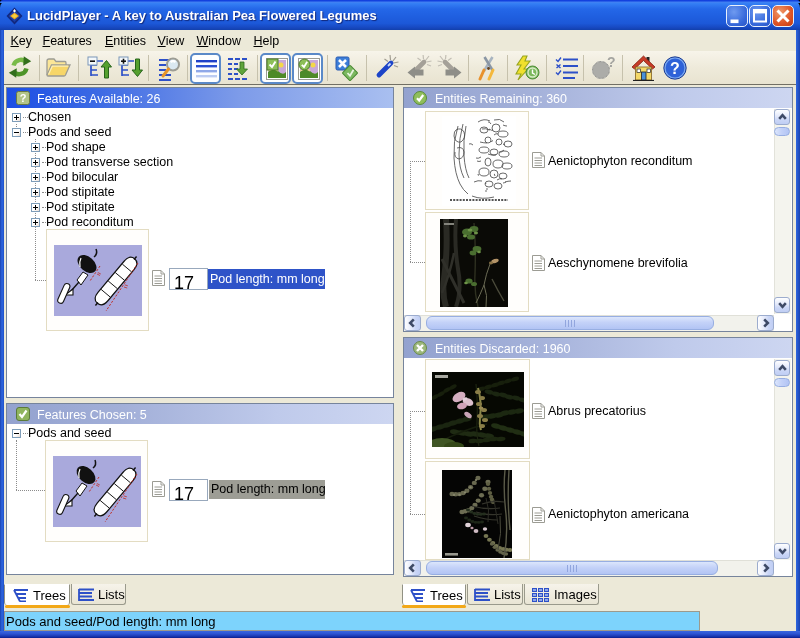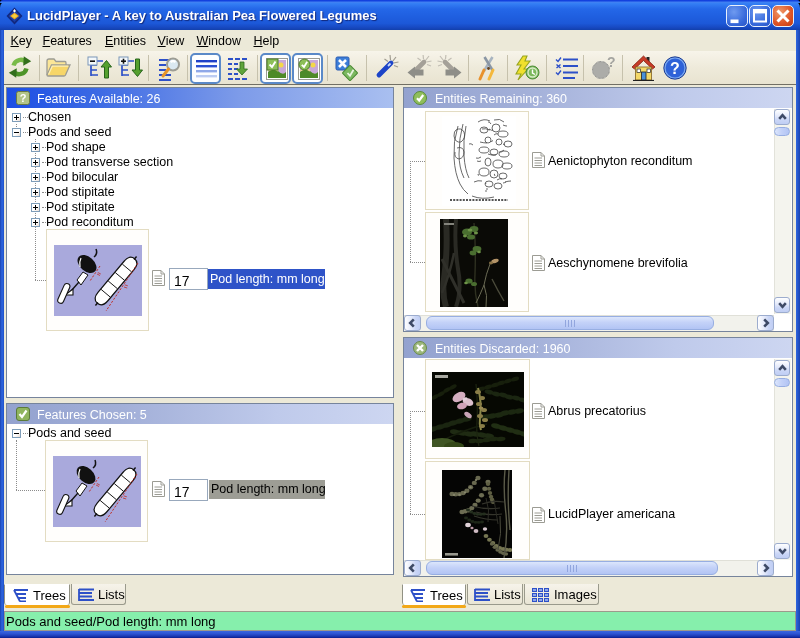--- a/index.html
+++ b/index.html
@@ -55,39 +55,39 @@
 .exp.plus:after { content:""; position:absolute; left:3px; top:1px; width:1px; height:5px; background:#000; }
 .dotv { position:absolute; width:1px; border-left:1px dotted #8C8C8C; }
 .doth { position:absolute; height:1px; border-top:1px dotted #8C8C8C; }
 
 
 .tbox { position:absolute; background:#FFFEFC; border:1px solid #E3DCC2; }
 .docicon { position:absolute; width:13px; height:16px; }
 
 
 .tfield { position:absolute; width:39px; height:22px; background:#fff; border:1px solid #98A8BC;
-  font-size:14px; color:#000; padding-top:4px; padding-left:4px; }
+  font-size:18px; color:#000; padding-top:4px; padding-left:4px; }
 
 
 .sbtn { position:absolute; width:17px; height:16px; border:1px solid #9CACCE; border-radius:3px;
   background:linear-gradient(180deg,#FEFEFF 0%,#E2E8FA 45%,#CAD6F6 70%,#C0CEF4 100%); }
 .sbtnh { background:linear-gradient(90deg,#FEFEFF 0%,#E2E8FA 45%,#CAD6F6 70%,#C0CEF4 100%); }
 .strack { position:absolute; background:#F4F4EE; border-left:1px solid #E2E2DA; }
 .strackh { background:#F2F2EC; border-top:1px solid #E0E0D8; border-left:none; }
 .sthumb { position:absolute; border:1px solid #97AEE2; border-radius:6px;
   background:linear-gradient(180deg,#DCE6FC 0%,#C4D2F8 45%,#B2C4F4 100%); }
 .sthumbv { background:linear-gradient(90deg,#DCE6FC 0%,#C4D2F8 45%,#B2C4F4 100%); }
 
 
 .tab { position:absolute; top:584px; height:21px; background:linear-gradient(180deg,#F6F3EA,#E9E5D4);
   border:1px solid #9A9A8C; border-top:none; border-radius:0 0 3px 3px; font-size:13px; color:#000; }
 .tab.sel { background:#FFFFFF; border:1px solid #919183; border-top:1px solid #fff; border-bottom:none; height:21px; }
 .oline { position:absolute; top:605px; height:3px; background:#F2A818; border-radius:2px; }
 
-#status { position:absolute; left:4px; top:611px; width:792px; height:20px; background:#86efac;
+#status { position:absolute; left:4px; top:611px; width:696px; height:20px; background:#7dd3fc;
   border:1px solid #9C9A8C; }
 #status div { position:absolute; left:1px; top:2px; font-size:13px; color:#000; }
 </style>
 </head>
 <body>
 <div id="win">
   <div id="menubar">
     <span class="mi" style="left:6.5px"><u>K</u>ey</span>
     <span class="mi" style="left:38.5px"><u>F</u>eatures</span>
     <span class="mi" style="left:101px"><u>E</u>ntities</span>
@@ -612,21 +612,21 @@
       <path d="M63 0 Q61 20 64 44 Q66 66 62 88 M67 0 Q65 30 68 60" stroke="#5A5A48" stroke-width="1.4" fill="none"></path>
       <path d="M58 46 Q60 64 56 80" stroke="#4A4A3C" stroke-width="1" fill="none"></path>
       <rect x="3" y="83" width="13" height="2.6" fill="#98988E"></rect>
     </svg>
   </div>
   <svg class="docicon" style="left:532px;top:507px" viewBox="0 0 13 16">
     <path d="M0.5 0.5 L9 0.5 L12.5 4 L12.5 15.5 L0.5 15.5 Z" fill="#fff" stroke="#9C9C94"></path>
     <path d="M9 0.5 L9 4 L12.5 4" fill="none" stroke="#9C9C94"></path>
     <path d="M2.5 6 L10 6 M2.5 8.5 L10 8.5 M2.5 11 L10 11 M2.5 13.5 L10 13.5" stroke="#9C9C94"></path>
   </svg>
-  <div class="titem" style="left:548px;top:507px">LucidPlayer americana</div>
+  <div class="titem" style="left:548px;top:507px">Aenictophyton americana</div>
 
   <div class="strack" style="left:774px;top:359px;width:17px;height:201px"></div>
   <div class="sbtn" style="left:774px;top:360px;width:16px;height:16px"><svg width="15" height="14" viewBox="0 0 15 14">
         <path d="M4.2 8.8 L7.5 5.2 L10.8 8.8" stroke="#3E4A66" stroke-width="2.6" fill="none"></path>
       </svg></div>
   <div class="sthumb sthumbv" style="left:774px;top:378px;width:16px;height:9px"></div>
   <div class="sbtn" style="left:774px;top:543px;width:16px;height:16px"><svg width="15" height="14" viewBox="0 0 15 14">
         <path d="M4.2 5.2 L7.5 8.8 L10.8 5.2" stroke="#3E4A66" stroke-width="2.6" fill="none"></path>
       </svg></div>
   <div class="strack strackh" style="left:404px;top:560px;width:370px;height:16px"></div>

